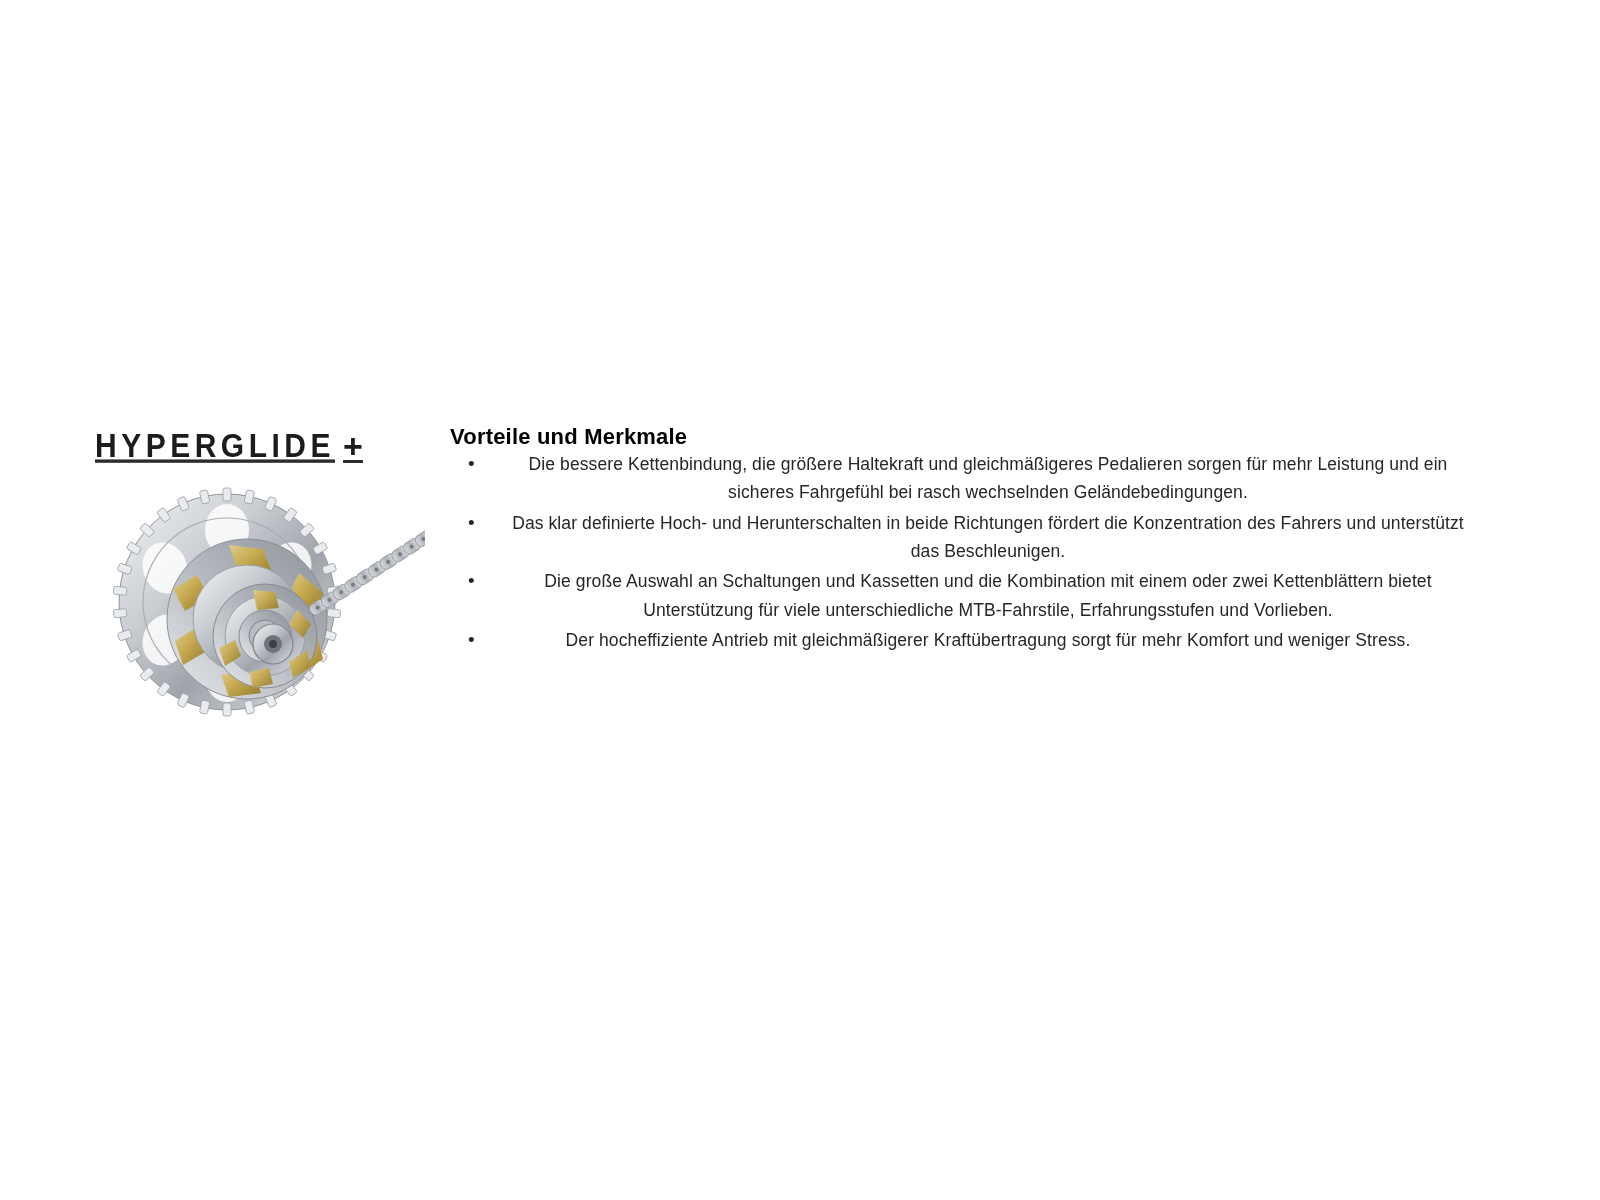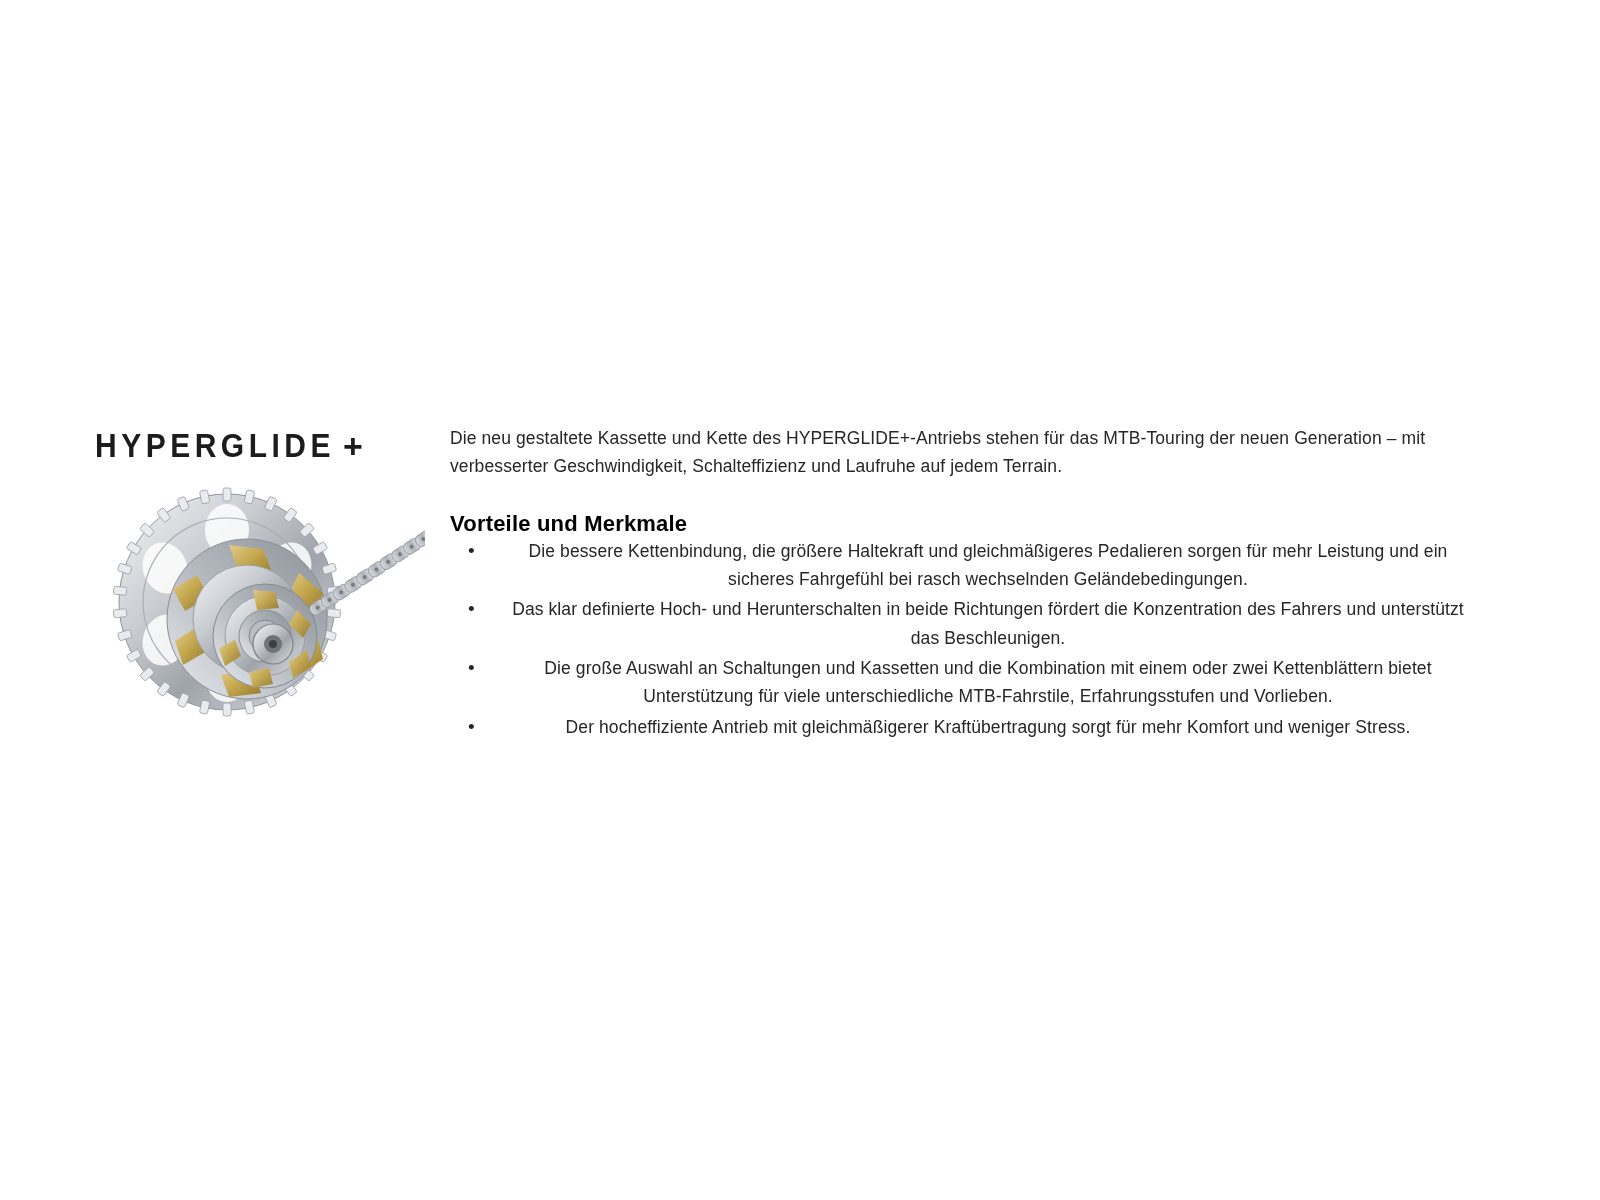--- a/index.html
+++ b/index.html
@@ -20,20 +20,21 @@
     width: 1600px;
     height: 1200px;
   }
 
   
   .media-col {
     position: absolute;
     left: 95px;
     top: 420px;
     width: 330px;
+    text-decoration: underline;
   }
 
   .logo-wrap {
     height: 52px;
     display: flex;
     align-items: center;
   }
 
   .logo-text {
     font-family: "Liberation Sans", sans-serif;
@@ -263,21 +264,20 @@
                 <circle cx="134" cy="0" r="2"></circle>
             </g>
           </g>
         </g>
       </svg>
     </div>
   </div>
 
   <div class="text-col">
 
-    <p class="intro">Die neu gestaltete Kassette und Kette des HYPERGLIDE+-Antriebs stehen für das MTB-Touring der neuen Generation – mit verbesserter Geschwindigkeit, Schalteffizienz und Laufruhe auf jedem Terrain.</p>
 
     <h2 class="section-heading">Vorteile und Merkmale</h2>
 
     <ul class="features">
       <li>Die bessere Kettenbindung, die größere Haltekraft und gleichmäßigeres Pedalieren sorgen für mehr Leistung und ein sicheres Fahrgefühl bei rasch wechselnden Geländebedingungen.</li>
       <li>Das klar definierte Hoch- und Herunterschalten in beide Richtungen fördert die Konzentration des Fahrers und unterstützt das Beschleunigen.</li>
       <li>Die große Auswahl an Schaltungen und Kassetten und die Kombination mit einem oder zwei Kettenblättern bietet Unterstützung für viele unterschiedliche MTB-Fahrstile, Erfahrungsstufen und Vorlieben.</li>
       <li>Der hocheffiziente Antrieb mit gleichmäßigerer Kraftübertragung sorgt für mehr Komfort und weniger Stress.</li>
     </ul>
   </div>

